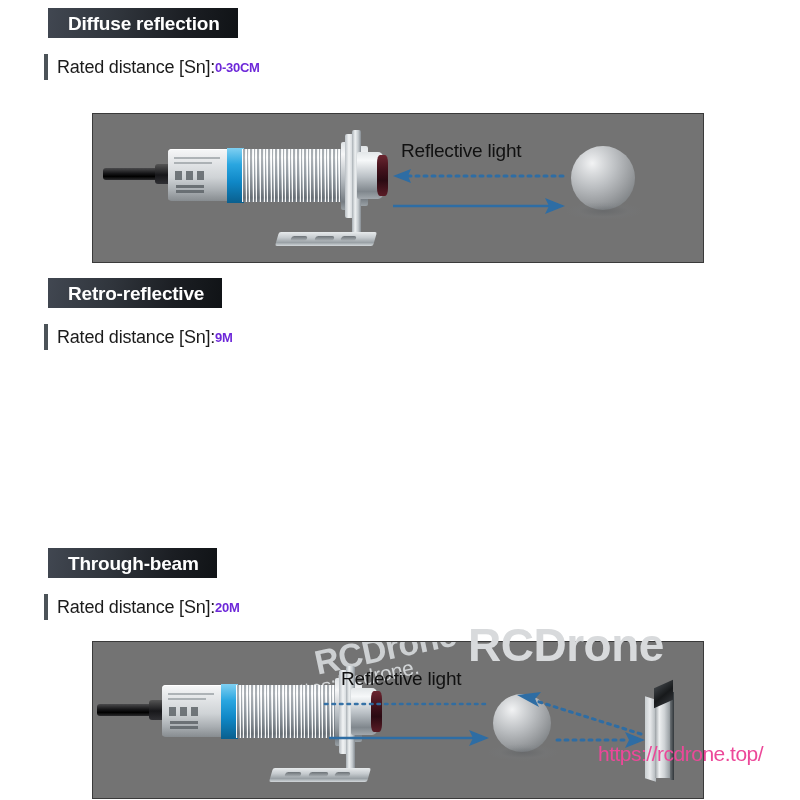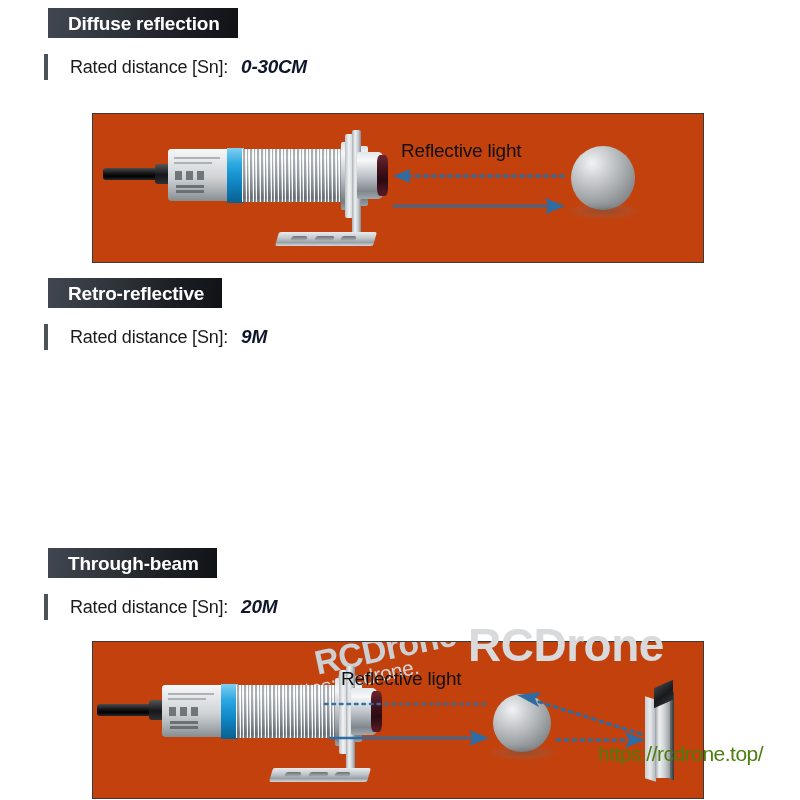--- a/index.html
+++ b/index.html
@@ -51,51 +51,49 @@
   }
 
   
   .rated-row {
     position: absolute;
     left: 44px;
     top: 52px;
     display: flex;
     align-items: center;
     height: 30px;
-    gap: 13px;
   }
   .accent-bar {
     width: 4px;
     height: 26px;
     background: #4c5358;
     margin-right: 9px;
     flex: 0 0 auto;
   }
   .rated-label {
     font-size: 18px;
     color: #1b1b1b;
     white-space: nowrap;
     letter-spacing: -0.2px;
   }
   .rated-value {
-    font-size: 19px;
+    font-size: 13px;
     font-weight: bold;
-    color: #0f172a;
+    color: #6d28d9;
     white-space: nowrap;
     letter-spacing: -0.3px;
-    font-style: italic;
   }
 
   
   .panel {
     position: absolute;
     left: 92px;
     width: 612px;
     border: 1.4px solid #3a3a3a;
-    background: #c2410c;
+    background: #737373;
     box-sizing: border-box;
     overflow: hidden;
   }
   .p1 { top: 113px; height: 150px; }
   .p2 { top: 371px; height: 158px; }
 
   .stage { position: absolute; inset: 0; }
 
   
   .sensor {
@@ -298,21 +296,21 @@
     color: #c9ccce;
     white-space: nowrap;
     pointer-events: none;
     font-weight: bold;
     letter-spacing: -0.5px;
   }
   .wm-rot { transform: rotate(-12deg); transform-origin: left center; }
   .wm-a { font-size: 34px; color: #cdd0d2; }
   .wm-b { font-size: 21px; color: #d2d5d7; font-weight: normal; }
   .wm-big { font-size: 46px; color: #d8dadc; }
-  .wm-url { font-size: 21px; color: #4d7c0f; font-weight: normal; }
+  .wm-url { font-size: 21px; color: #ec4899; font-weight: normal; }
 </style>
 </head>
 <body>
 
 <div class="page">
 
   <div class="section sec1">
 
     <div class="hdr-bar">
       <span class="hdr-text">Diffuse reflection</span>

